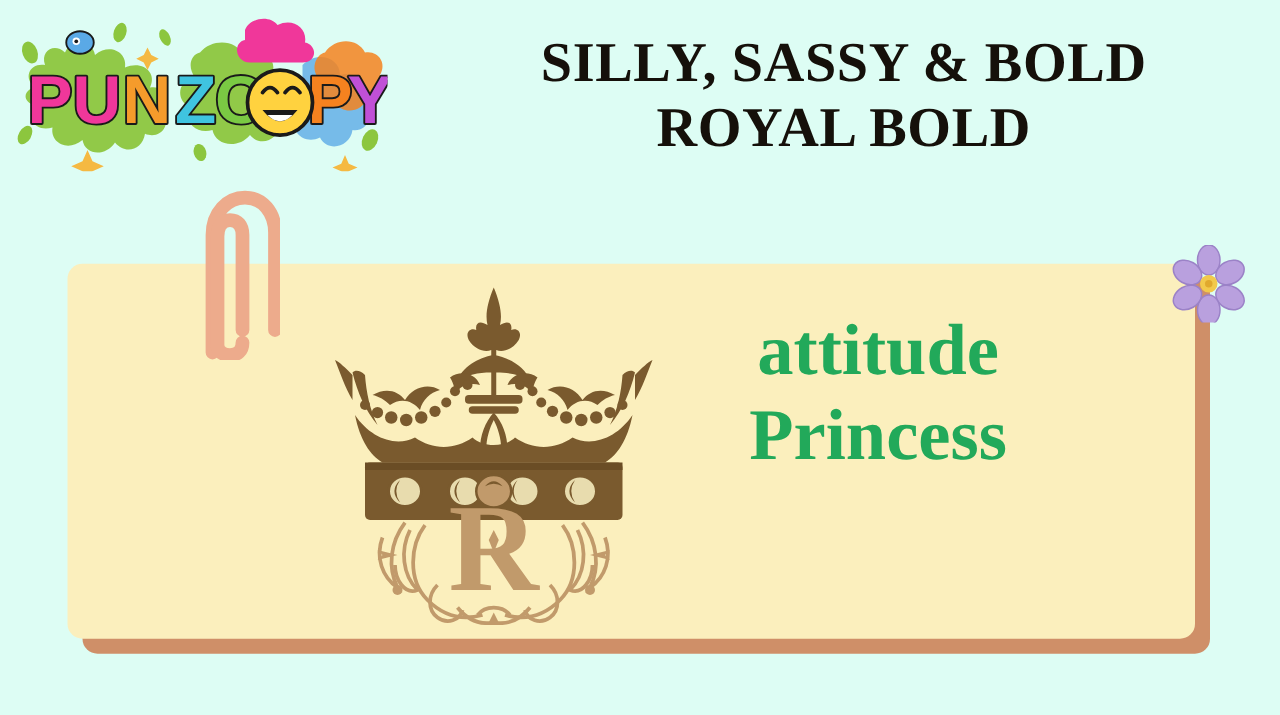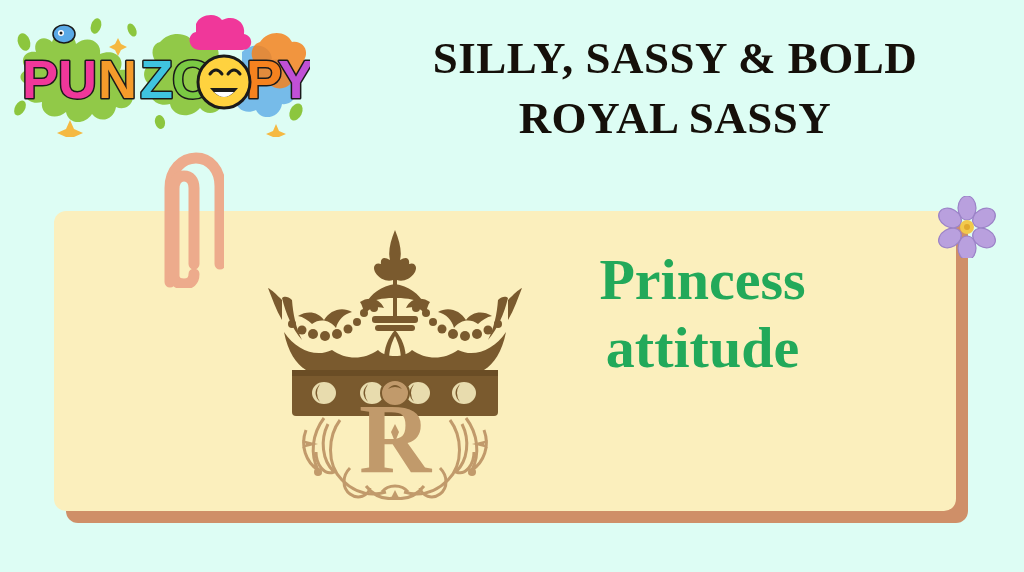--- a/index.html
+++ b/index.html
@@ -44,21 +44,21 @@
     top: 24px;
     width: 690px;
     text-align: center;
     font-family: "Liberation Serif", "DejaVu Serif", serif;
     font-weight: bold;
     color: #15100a;
     font-size: 45px;
     line-height: 52px;
     letter-spacing: 0.5px;
   }
-  .title-line { display: block; white-space: nowrap; margin-top: 8px; }
+  .title-line { display: block; white-space: nowrap; }
 
   
   .card-shadow {
     position: absolute;
     left: 66px;
     top: 223px;
     width: 902px;
     height: 300px;
     background: #cf8f68;
     border-radius: 12px;
@@ -176,21 +176,21 @@
           <path d="M200 62 q6 -8 12 0" fill="none" stroke="#1a1a1a" stroke-width="3" stroke-linecap="round"></path>
           <path d="M218 62 q6 -8 12 0" fill="none" stroke="#1a1a1a" stroke-width="3" stroke-linecap="round"></path>
           <path d="M200 76 q14 18 28 0 z" fill="#1a1a1a"></path>
           <path d="M204 80 q10 10 20 0 z" fill="#ffffff"></path>
         </g>
       </svg>
     </div>
 
     <div class="title-block">
       <span class="title-line">SILLY, SASSY &amp; BOLD</span>
-      <span class="title-line">ROYAL SASSY</span>
+      <span class="title-line">ROYAL BOLD</span>
     </div>
   </div>
 
   <div class="card-shadow"></div>
 
   <div class="card">
 
     <div class="emblem" style="left:208px; top:13px;">
       <svg width="266" height="276" viewBox="0 0 266 276" xmlns="http://www.w3.org/2000/svg">
         <g fill="#7a5a2e">
@@ -290,22 +290,22 @@
           <path d="M226 216 l-16 4 16 4 -4 -4 z"></path>
           <path d="M133 266 l5 10 -5 14 -5 -14 z"></path>
           <path d="M133 200 l4 8 -4 10 -4 -10 z"></path>
         </g>
 
         <text x="133" y="248" text-anchor="middle" font-family="Liberation Serif, serif" font-size="100" font-weight="bold" fill="#c19a6b">R</text>
       </svg>
     </div>
 
     <div class="quote" style="left:476px; top:35px;">
+      <span class="quote-line">attitude</span>
       <span class="quote-line">Princess</span>
-      <span class="quote-line">attitude</span>
     </div>
   </div>
 
   <div class="paperclip">
     <svg width="76" height="136" viewBox="0 0 76 136" xmlns="http://www.w3.org/2000/svg">
       <path d="M22 130 L22 36 C22 18 34 6 48 6 C62 6 72 18 72 34 L72 112" fill="none" stroke="#edab8c" stroke-width="11" stroke-linecap="round"></path>
       <path d="M46 112 L46 36 C46 28 42 24 36 24 C30 24 26 29 26 37 L26 124
                C26 130 31 132 36 132 C42 132 46 129 46 122" fill="none" stroke="#edab8c" stroke-width="11" stroke-linecap="round"></path>
     </svg>
   </div>

